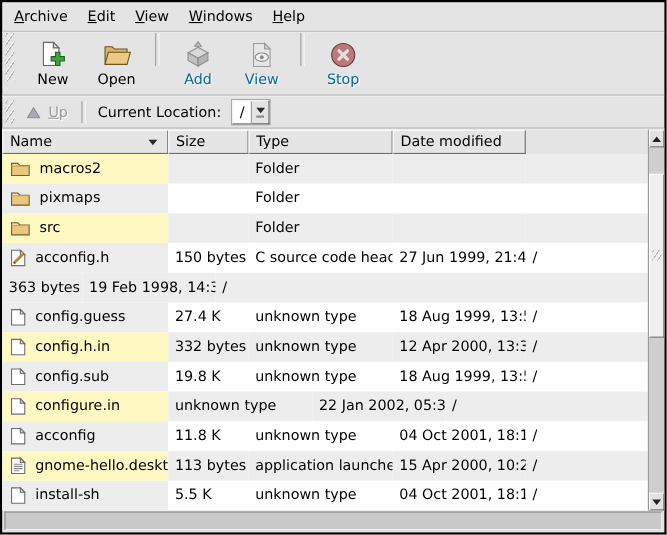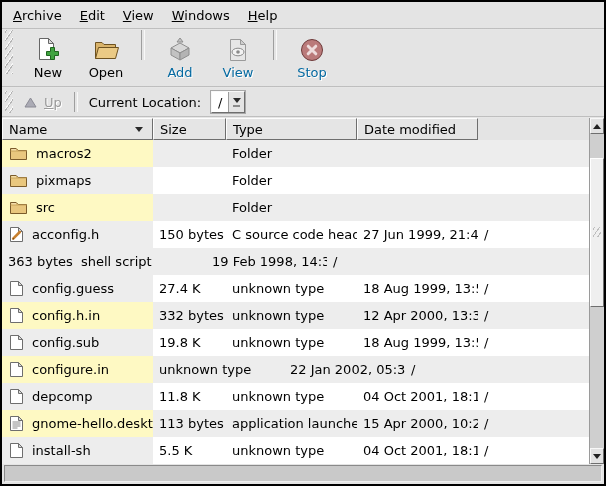--- a/index.html
+++ b/index.html
@@ -249,21 +249,20 @@
             <span class="name-text">acconfig.h</span>
           </div>
     <div class="cell c1 w1">150 bytes</div>
     <div class="cell c2 w2">C source code header</div>
     <div class="cell c3 w3">27 Jun 1999, 21:49</div>
     <div class="cell c4 w4">/</div>
   </div>
 
   <div class="row odd">
     <div class="cell c1 w1">363 bytes</div>
-    <div class="cell c2 w2">shell script</div>
     <div class="cell c3 w3">19 Feb 1998, 14:31</div>
     <div class="cell c4 w4">/</div>
   </div>
 
   <div class="row even">
     <div class="cell c0 w0">
             <span class="file-icon">
               <svg width="15" height="17" viewBox="0 0 15 17">
                 <path d="M1.5 1.5 H9.5 L13.5 5.5 V15.5 H1.5 Z" fill="#FFFFFF" stroke="#6E6E6E"></path>
                 <path d="M9.5 1.5 V5.5 H13.5 Z" fill="#DADADA" stroke="#6E6E6E"></path>
@@ -325,21 +324,21 @@
   </div>
 
   <div class="row even">
     <div class="cell c0 w0">
             <span class="file-icon">
               <svg width="15" height="17" viewBox="0 0 15 17">
                 <path d="M1.5 1.5 H9.5 L13.5 5.5 V15.5 H1.5 Z" fill="#FFFFFF" stroke="#6E6E6E"></path>
                 <path d="M9.5 1.5 V5.5 H13.5 Z" fill="#DADADA" stroke="#6E6E6E"></path>
               </svg>
             </span>
-            <span class="name-text">depcomp</span>
+            <span class="name-text">acconfig</span>
           </div>
     <div class="cell c1 w1">11.8 K</div>
     <div class="cell c2 w2">unknown type</div>
     <div class="cell c3 w3">04 Oct 2001, 18:12</div>
     <div class="cell c4 w4">/</div>
   </div>
 
   <div class="row odd">
     <div class="cell c0 w0">
             <span class="file-icon">

